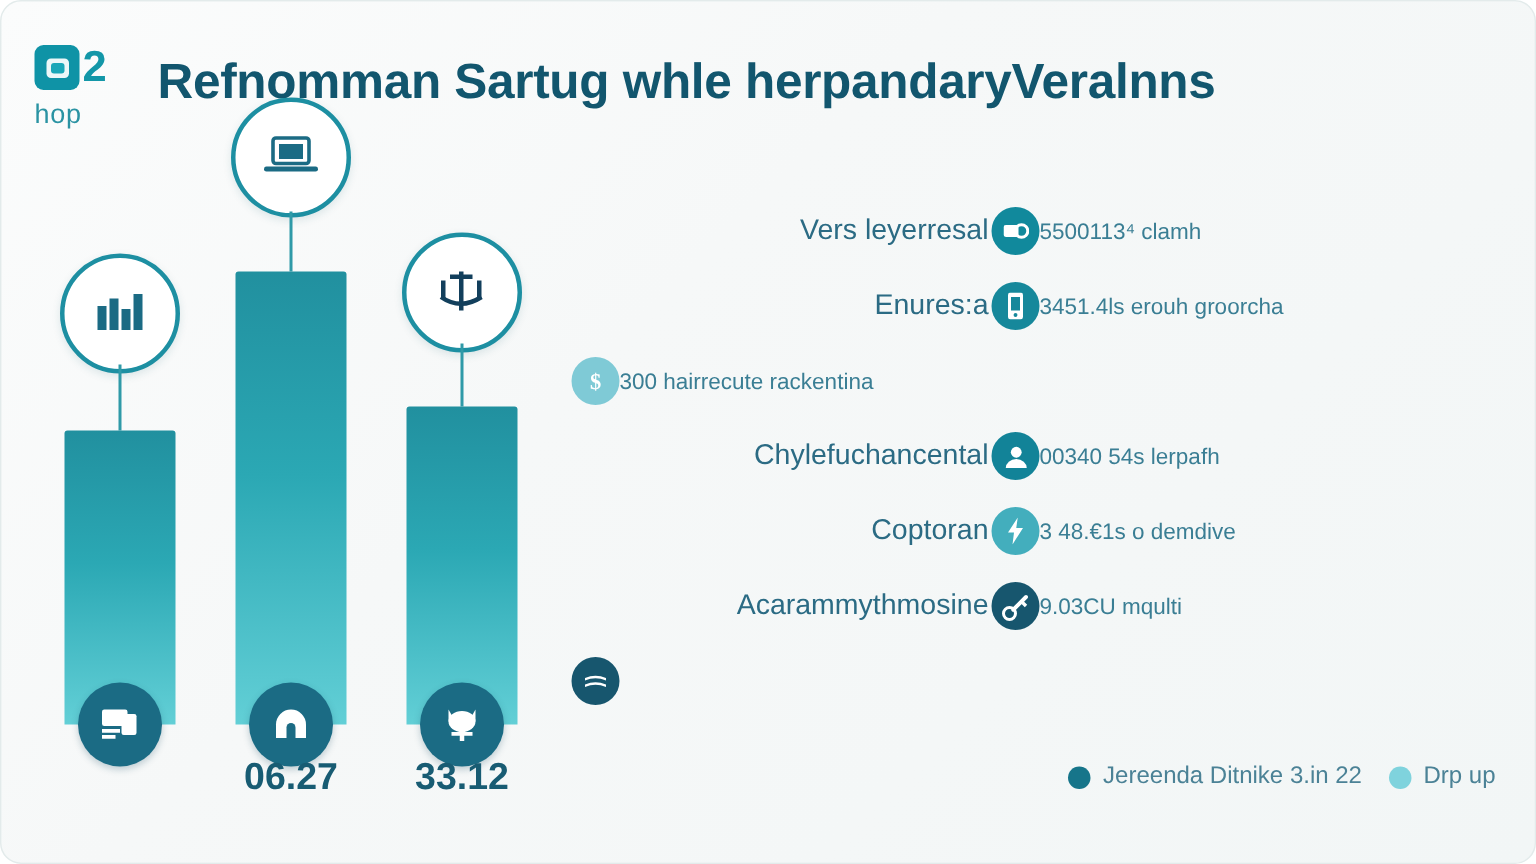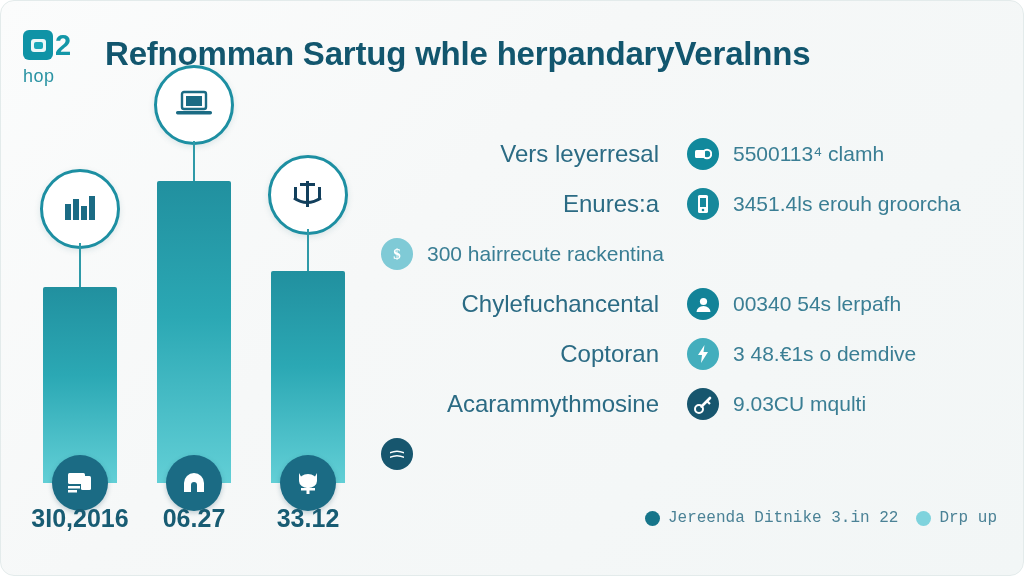--- a/index.html
+++ b/index.html
@@ -161,52 +161,50 @@
     width: 630px;
   }
   .row {
     display: flex;
     align-items: center;
     height: 50px;
   }
   .row-label {
     width: 278px;
     text-align: right;
-    padding-right: 28px;
-    font-size: 24px;
+    padding-right: 2px;
+    font-size: 19px;
     color: #2b6b84;
     white-space: nowrap;
     overflow: hidden;
   }
   .row-icon {
     width: 32px;
     height: 32px;
     border-radius: 50%;
     flex: 0 0 32px;
     display: flex;
     align-items: center;
     justify-content: center;
     color: #ffffff;
   }
   .row-value {
-    padding-left: 14px;
-    font-size: 21px;
+    font-size: 15px;
     color: #3a7e94;
     white-space: nowrap;
   }
 
   
   .legend {
     position: absolute;
     right: 26px;
     bottom: 48px;
     display: flex;
     align-items: center;
     gap: 18px;
-    font-family: Liberation Mono, monospace;
   }
   .legend-item {
     display: flex;
     align-items: center;
     gap: 8px;
   }
   .legend-dot {
     width: 15px;
     height: 15px;
     border-radius: 50%;
@@ -290,21 +288,20 @@
         <svg width="26" height="26" viewBox="0 0 26 26">
           <path d="M4 3 L8 10 L4 11 Z" fill="#ffffff"></path>
           <path d="M22 3 L18 10 L22 11 Z" fill="#ffffff"></path>
           <ellipse cx="13" cy="11" rx="9" ry="7" fill="#ffffff"></ellipse>
           <rect x="11.5" y="15" width="3" height="9" fill="#ffffff"></rect>
           <rect x="6" y="18" width="14" height="2.5" fill="#ffffff"></rect>
         </svg>
       </div>
     </div>
 
-    <div class="bar-value" style="left:59px;">3I0,2016</div>
     <div class="bar-value" style="left:173px;">06.27</div>
     <div class="bar-value" style="left:287px;">33.12</div>
   </div>
 
   <div class="list">
 
     <div class="row">
       <div class="row-label">Vers leyerresal</div>
       <div class="row-icon" style="background:#11899c;">
         <svg width="17" height="14" viewBox="0 0 17 14">

